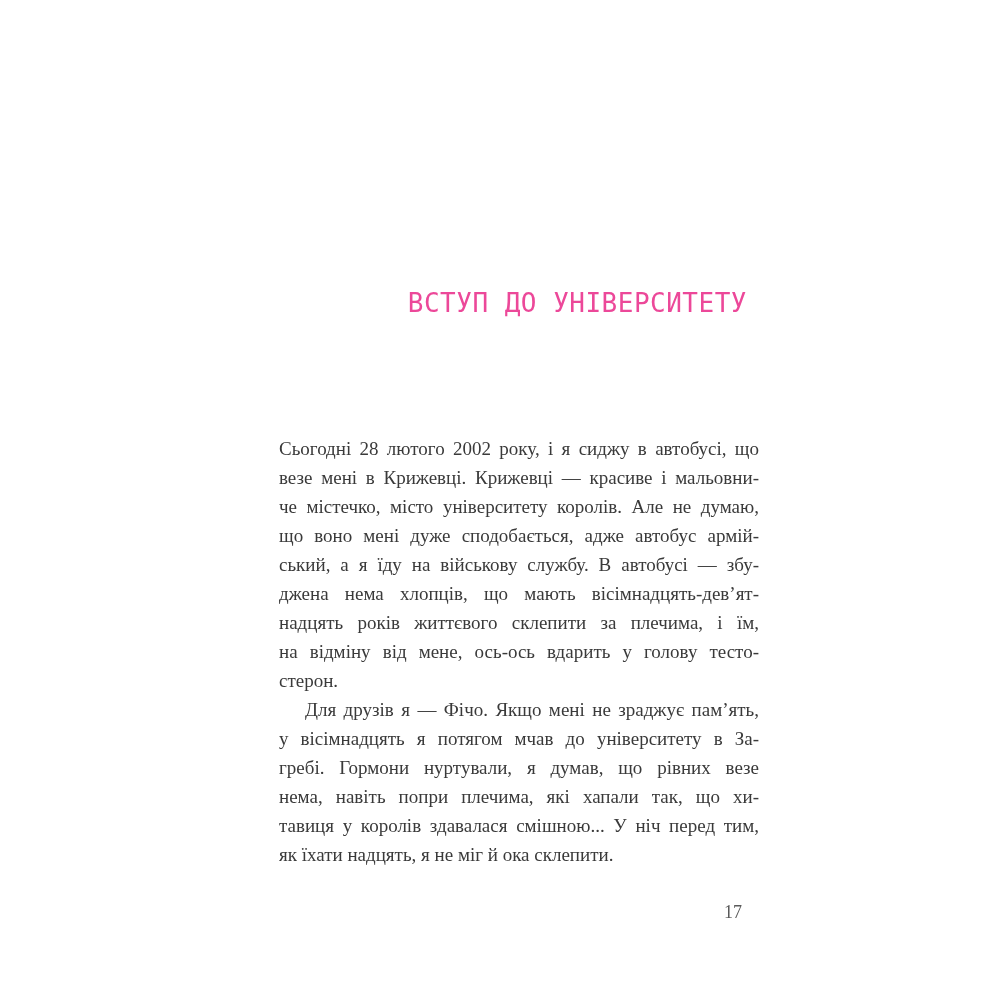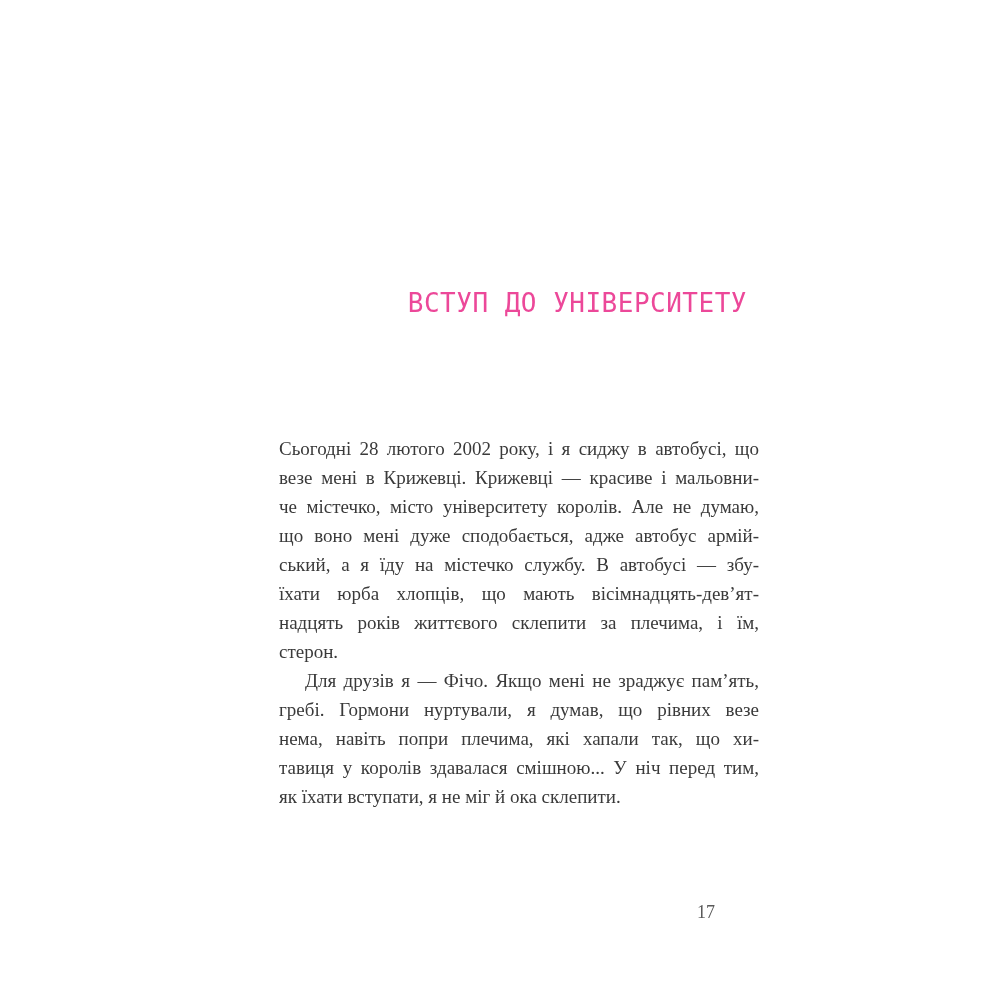--- a/index.html
+++ b/index.html
@@ -58,50 +58,52 @@
     text-align-last: left;
   }
   .line.indent {
     text-indent: 26px;
   }
   .folio {
     position: absolute;
     top: 902px;
     left: 697px;
     width: 45px;
-    text-align: left;
+    text-align: right;
     font-size: 18px;
     color: #5a5a5a;
   }
 </style>
 </head>
 <body>
 
 <div class="page">
 
   <h1 class="chapter-title">ВСТУП ДО УНІВЕРСИТЕТУ</h1>
 
   <div class="text-block">
 
     <p class="para">
       <span class="line">Сьогодні 28 лютого 2002 року, і я сиджу в автобусі, що</span>
       <span class="line">везе мені в Крижевці. Крижевці — красиве і мальовни-</span>
       <span class="line">че містечко, місто університету королів. Але не думаю,</span>
       <span class="line">що воно мені дуже сподобається, адже автобус армій-</span>
-      <span class="line">ський, а я їду на містечко службу. В автобусі — збу-</span>
-      <span class="line">їхати юрба хлопців, що мають вісімнадцять-дев’ят-</span>
+      <span class="line">ський, а я їду на військову службу. В автобусі — збу-</span>
+      <span class="line">джена нема хлопців, що мають вісімнадцять-дев’ят-</span>
       <span class="line">надцять років життєвого склепити за плечима, і їм,</span>
+      <span class="line">на відміну від мене, ось-ось вдарить у голову тесто-</span>
       <span class="line last">стерон.</span>
     </p>
 
     <p class="para">
       <span class="line indent">Для друзів я — Фічо. Якщо мені не зраджує пам’ять,</span>
+      <span class="line">у вісімнадцять я потягом мчав до університету в За-</span>
       <span class="line">гребі. Гормони нуртували, я думав, що рівних везе</span>
       <span class="line">нема, навіть попри плечима, які хапали так, що хи-</span>
       <span class="line">тавиця у королів здавалася смішною... У ніч перед тим,</span>
-      <span class="line last">як їхати вступати, я не міг й ока склепити.</span>
+      <span class="line last">як їхати надцять, я не міг й ока склепити.</span>
     </p>
 
   </div>
 
   <div class="folio">17</div>
 
 </div>
 
 </body></html>

